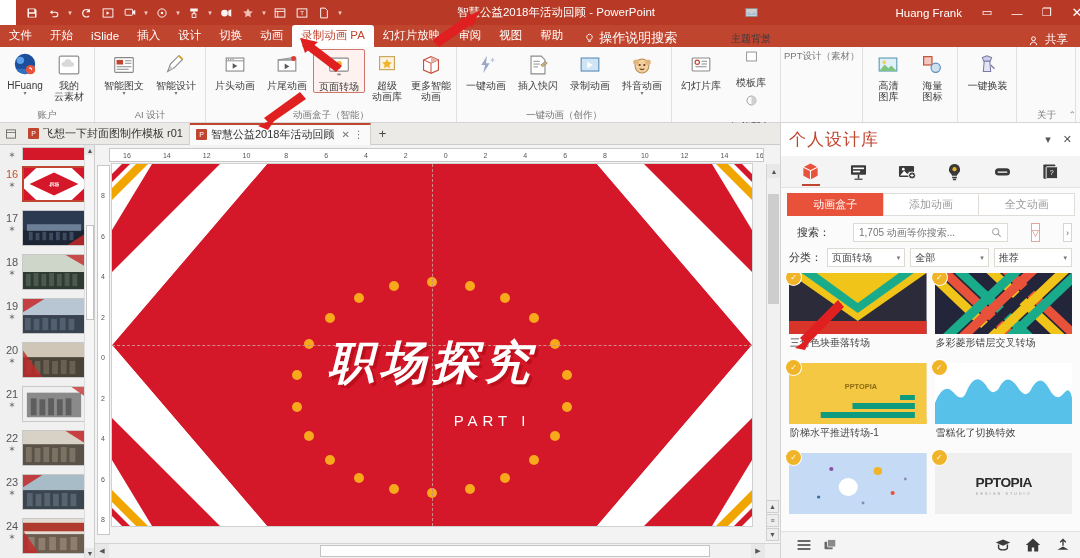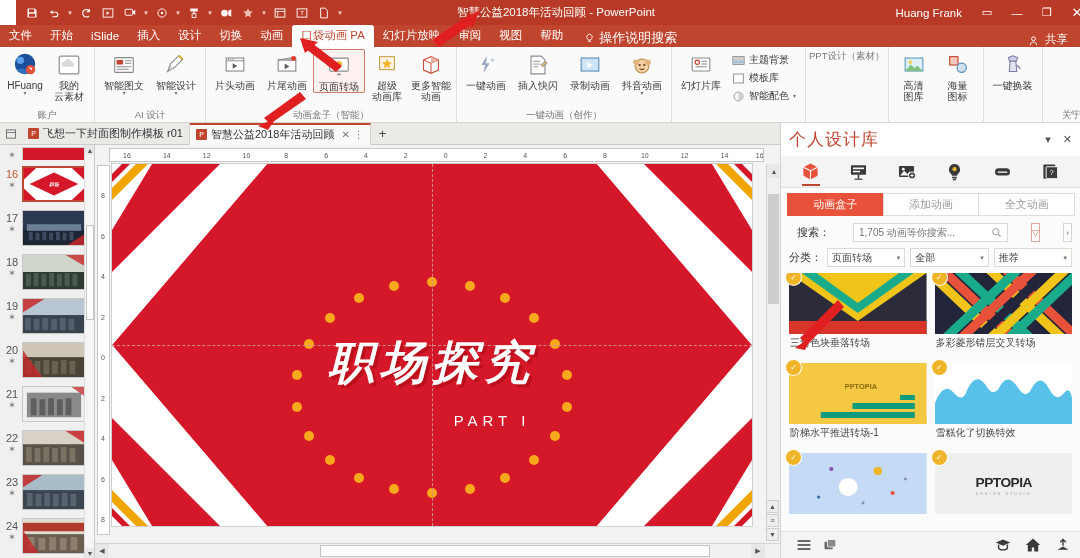--- a/index.html
+++ b/index.html
@@ -84,22 +84,22 @@
     font-size: 10px; color: #3a3a3a; text-align: center; line-height: 11px;
     white-space: nowrap;
   }
   .rtext.two { white-space: normal; width: 40px; }
   .rcaret { font-size: 6px; color: #777; line-height: 6px; margin-top: -1px; }
   .ritem.hl { border: 1px solid #d0766a; background: #fdf2ef; border-radius: 2px; }
 
   
   .rlist { display: flex; flex-direction: column; justify-content: center; height: 58px; padding: 2px 2px; }
   .rlist-item {
-    display: flex; align-items: center; gap: 4px; font-size: 10px; color: #3a3a3a;
-    padding: 2px 4px 2px 2px; white-space: nowrap;
+    display: flex; align-items: center; gap: 12px; font-size: 10px; color: #3a3a3a;
+    padding: 2px 4px 2px 2px; white-space: nowrap; flex-direction: column;
   }
   .rlist-ico { width: 14px; height: 14px; display: flex; align-items: center; justify-content: center; }
 
   .ribbon-collapse {
     position: absolute; right: 4px; bottom: 2px; font-size: 9px; color: #888;
   }
 
   
   .docbar {
     position: absolute; left: 0; top: 123px; width: 1080px; height: 22px;
@@ -381,21 +381,21 @@
   </div>
 
   <div class="menubar">
     <div class="menu-item">文件</div>
     <div class="menu-item">开始</div>
     <div class="menu-item">iSlide</div>
     <div class="menu-item">插入</div>
     <div class="menu-item">设计</div>
     <div class="menu-item">切换</div>
     <div class="menu-item">动画</div>
-    <div class="menu-item active">口袋动画 PA</div>
+    <div class="menu-item active">录制动画 PA</div>
     <div class="menu-item">幻灯片放映</div>
     <div class="menu-item">审阅</div>
     <div class="menu-item">视图</div>
     <div class="menu-item">帮助</div>
     <div class="menu-tell">
       <span>
         <svg width="11" height="11" viewBox="0 0 16 16">
             <path fill="none" stroke="#fff" stroke-width="1.3" d="M8 1.8a4 4 0 013 6.6c-.6.7-.8 1.1-.8 1.9H5.8c0-.8-.2-1.2-.8-1.9A4 4 0 018 1.8z"></path>
             <path stroke="#fff" stroke-width="1.3" d="M6.3 12.3h3.4"></path>
           </svg>

